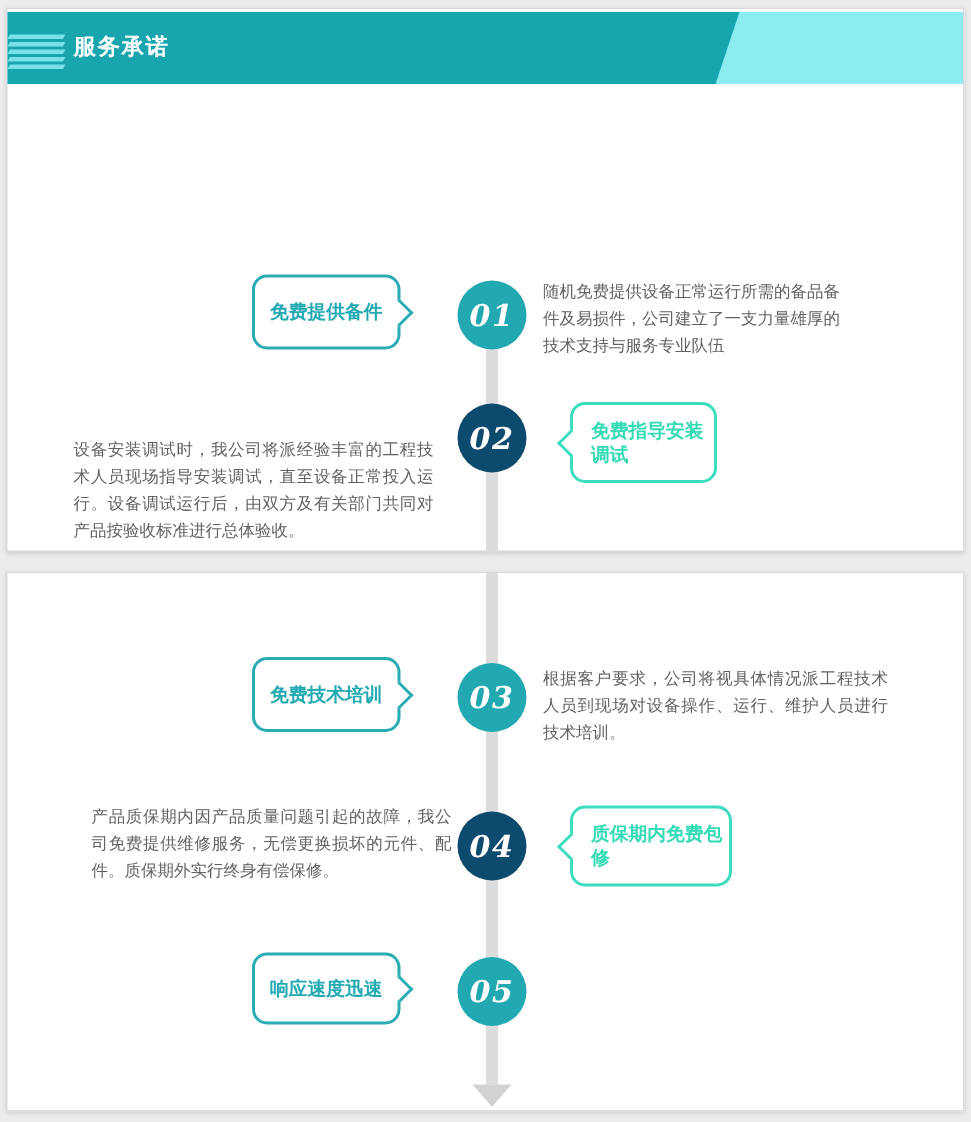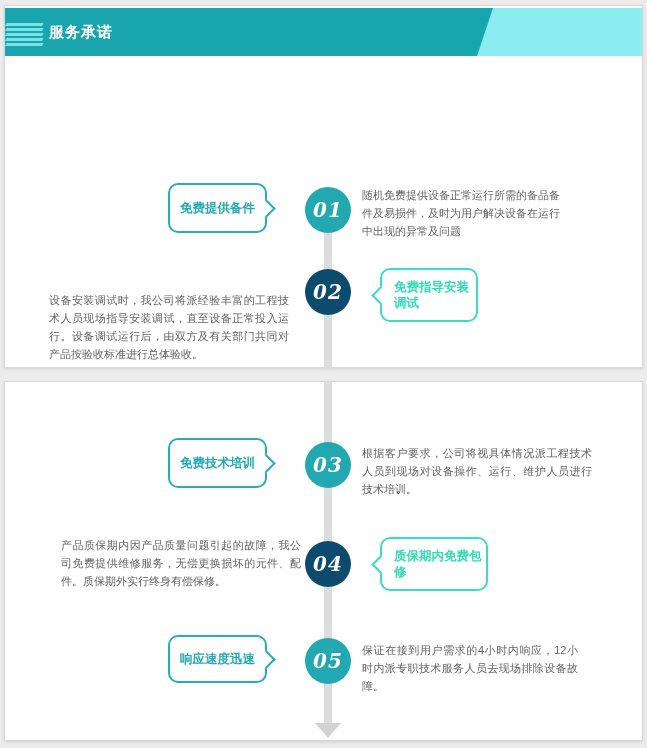--- a/index.html
+++ b/index.html
@@ -103,21 +103,21 @@
   </div>
 
 
   <div class="vline" style="top:225px;height:138px;"></div>
 
   <div class="bubble teal" style="left:163px;top:177px;width:99px;height:50px;">
     <span>免费提供备件</span>
     <i class="pointer pr"></i>
   </div>
   <div class="circle teal-bg" style="left:300px;top:181px;">01</div>
-  <p class="desc" style="left:357px;top:180px;width:198px;">随机免费提供设备正常运行所需的备品备件及易损件，及时为用户解决设备在运行中出现的异常及问题</p>
+  <p class="desc" style="left:357px;top:180px;width:198px;">随机免费提供设备正常运行所需的备品备件及易损件，公司建立了一支力量雄厚的技术支持与服务专业队伍</p>
 
   <p class="desc" style="left:44px;top:263px;width:240px;margin-top:22px;">设备安装调试时，我公司将派经验丰富的工程技术人员现场指导安装调试，直至设备正常投入运行。设备调试运行后，由双方及有关部门共同对产品按验收标准进行总体验收。</p>
   <div class="circle mint-bg" style="left:300px;top:263px;">02</div>
   <div class="bubble mint two-line" style="left:375px;top:262px;width:98px;height:54px;">
     <span>免费指导安装调试</span>
     <i class="pointer pl"></i>
   </div>
 
 </div>
 
@@ -138,15 +138,14 @@
   <div class="bubble teal" style="left:163px;top:253px;width:99px;height:48px;">
     <span>响应速度迅速</span>
     <i class="pointer pr"></i>
   </div>
 
   <div class="bubble mint two-line" style="left:375px;top:155px;width:108px;height:54px;">
     <span>质保期内免费包修</span>
     <i class="pointer pl"></i>
   </div>
   <div class="circle teal-bg" style="left:300px;top:256px;">05</div>
-  <p class="desc" style="left:357px;top:259px;width:216px;">保证在接到用户需求的4小时内响应，12小时内派专职技术服务人员去现场排除设备故障。</p>
 
 </div>
 
 </body></html>

